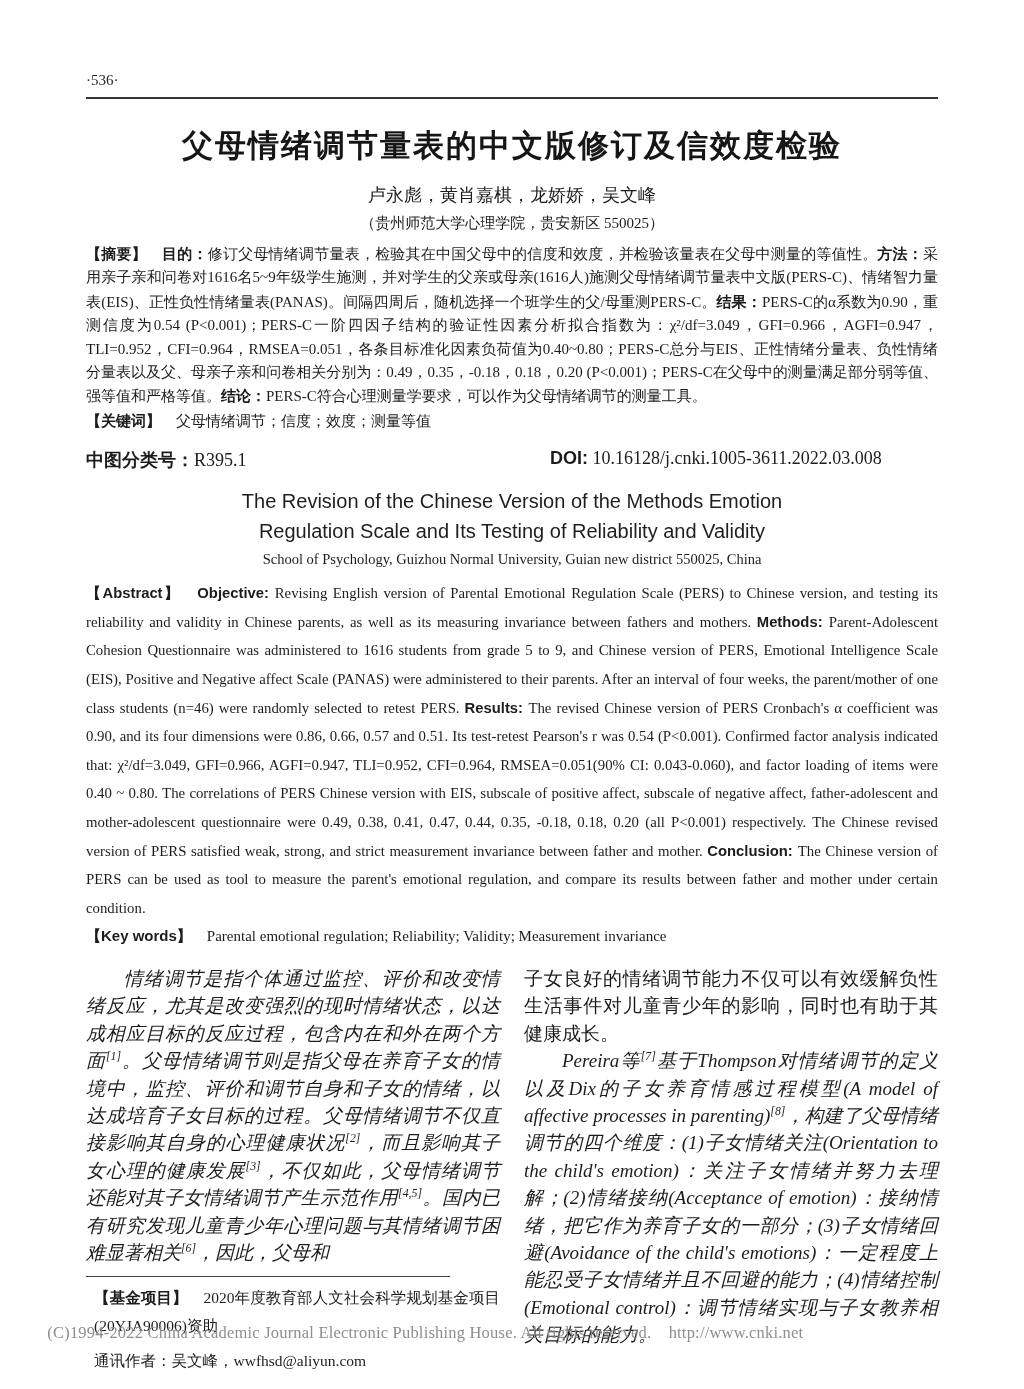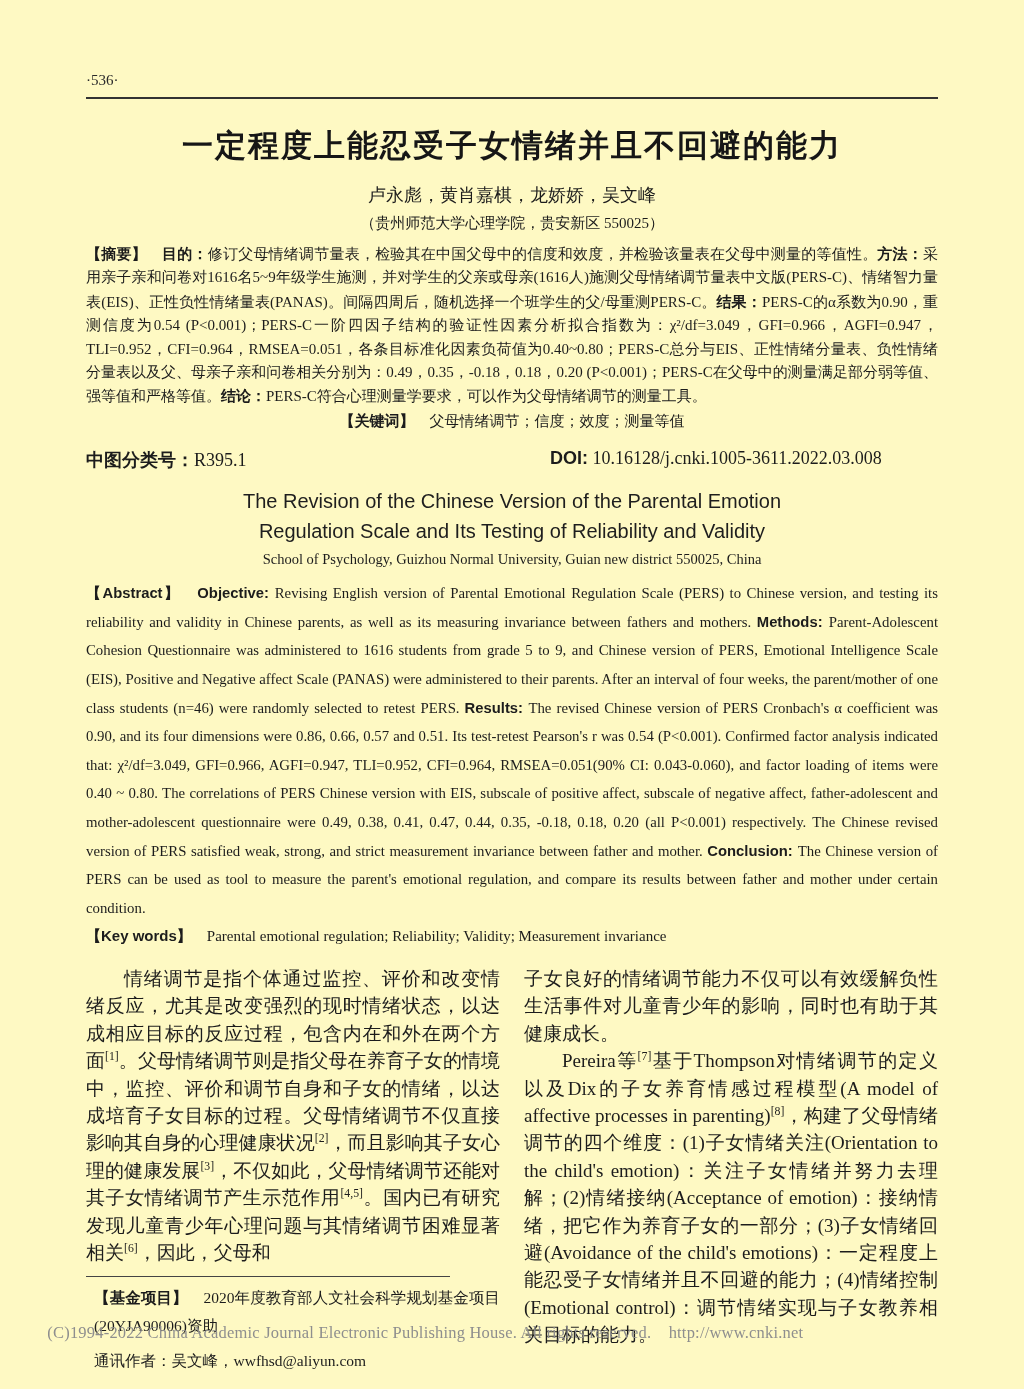--- a/index.html
+++ b/index.html
@@ -1,20 +1,20 @@
 <!DOCTYPE html>
 <html><head>
 <meta charset="utf-8">
 <style>
   html,body { margin:0; padding:0; background:#e8e8e8; }
   .page {
     position:relative;
     width:1024px; height:1389px;
     margin:0 auto;
-    background:#fef9c3;
+    background:#ffffff;
     color:#1c1c1c;
     font-family:"Liberation Serif", serif;
     overflow:hidden;
   }
   .content { margin:0 86px; width:852px; }
 
   
   .header {
     display:flex; justify-content:space-between; align-items:flex-end;
     padding-top:72px;
@@ -32,21 +32,21 @@
   }
   .authors-zh { margin-top:16px; text-align:center; font-size:18px; }
   .affiliation-zh { margin-top:7px; text-align:center; font-size:15px; }
 
   
   .abstract-zh {
     margin:9px 0 0 0;
     font-size:15px; line-height:23.4px;
     text-align:justify;
   }
-  .keywords-zh { margin:0; font-size:15px; line-height:23.4px;text-align:center; }
+  .keywords-zh { margin:0; font-size:15px; line-height:23.4px; }
 
   .seg-b { font-weight:bold; font-family:"Liberation Sans", sans-serif; }
   sup { font-size:0.62em; line-height:0; }
 
   .meta-row { position:relative; margin-top:15px; font-size:18px; height:22px; }
   .meta-row .doi { position:absolute; left:464px; top:0; }
 
   
   .title-en {
     margin-top:16px; text-align:center;
@@ -63,21 +63,21 @@
   .keywords-en { margin:0; font-size:15px; line-height:28.6px; }
 
   
   .columns { display:flex; gap:24px; margin-top:14px; }
   .col { width:414px; }
   .body-p {
     margin:0;
     font-size:19px; line-height:27.4px;
     text-align:justify;
   }
-  .indent { text-indent:2em; }
+  .indent { text-indent:2em;font-style:italic; }
 
   .footnote { margin-top:10px; }
   .footnote-rule { border:none; border-top:1.5px solid #444; width:88%; margin:0; }
   .fn-line { margin:7px 0 0 8px; font-size:15.5px; line-height:28px; text-align:justify; }
 
   
   .footer {
     position:absolute; left:30px; bottom:26px;
     font-size:16.5px; color:#8e8e8e; letter-spacing:0.2px;
     white-space:pre;
@@ -87,34 +87,34 @@
 <body>
 
 <div class="page">
   <div class="content">
 
     <div class="header">
       <span>·536·</span>
     </div>
     <hr class="header-rule">
 
-    <h1 class="title-zh">一定程度上能忍受子女情绪并且不回避的能力</h1>
+    <h1 class="title-zh">父母情绪调节量表的中文版修订及信效度检验</h1>
     <div class="authors-zh">卢永彪，黄肖嘉棋，龙娇娇，吴文峰</div>
     <div class="affiliation-zh">（贵州师范大学心理学院，贵安新区 550025）</div>
 
     <p class="abstract-zh"><span class="seg-b">【摘要】　目的：</span><span>修订父母情绪调节量表，检验其在中国父母中的信度和效度，并检验该量表在父母中测量的等值性。</span><span class="seg-b">方法：</span><span>采用亲子亲和问卷对1616名5~9年级学生施测，并对学生的父亲或母亲(1616人)施测父母情绪调节量表中文版(PERS-C)、情绪智力量表(EIS)、正性负性情绪量表(PANAS)。间隔四周后，随机选择一个班学生的父/母重测PERS-C。</span><span class="seg-b">结果：</span><span>PERS-C的α系数为0.90，重测信度为0.54 (P&lt;0.001)；PERS-C一阶四因子结构的验证性因素分析拟合指数为：χ²/df=3.049，GFI=0.966，AGFI=0.947，TLI=0.952，CFI=0.964，RMSEA=0.051，各条目标准化因素负荷值为0.40~0.80；PERS-C总分与EIS、正性情绪分量表、负性情绪分量表以及父、母亲子亲和问卷相关分别为：0.49，0.35，-0.18，0.18，0.20 (P&lt;0.001)；PERS-C在父母中的测量满足部分弱等值、强等值和严格等值。</span><span class="seg-b">结论：</span><span>PERS-C符合心理测量学要求，可以作为父母情绪调节的测量工具。</span></p>
     <p class="keywords-zh"><span class="seg-b">【关键词】</span><span>　父母情绪调节；信度；效度；测量等值</span></p>
 
     <div class="meta-row">
       <span class="clc"><span class="seg-b">中图分类号：</span><span>R395.1</span></span>
       <span class="doi"><span class="seg-b">DOI:</span><span> 10.16128/j.cnki.1005-3611.2022.03.008</span></span>
     </div>
 
     <div class="title-en">
-      <div>The Revision of the Chinese Version of the Parental Emotion</div>
+      <div>The Revision of the Chinese Version of the Methods Emotion</div>
       <div>Regulation Scale and Its Testing of Reliability and Validity</div>
     </div>
     <div class="affiliation-en">School of Psychology, Guizhou Normal University, Guian new district 550025, China</div>
 
     <p class="abstract-en"><span class="seg-b">【Abstract】　Objective: </span><span>Revising English version of Parental Emotional Regulation Scale (PERS) to Chinese version, and testing its reliability and validity in Chinese parents, as well as its measuring invariance between fathers and mothers. </span><span class="seg-b">Methods: </span><span>Parent-Adolescent Cohesion Questionnaire was administered to 1616 students from grade 5 to 9, and Chinese version of PERS, Emotional Intelligence Scale (EIS), Positive and Negative affect Scale (PANAS) were administered to their parents. After an interval of four weeks, the parent/mother of one class students (n=46) were randomly selected to retest PERS. </span><span class="seg-b">Results: </span><span>The revised Chinese version of PERS Cronbach's α coefficient was 0.90, and its four dimensions were 0.86, 0.66, 0.57 and 0.51. Its test-retest Pearson's r was 0.54 (P&lt;0.001). Confirmed factor analysis indicated that: χ²/df=3.049, GFI=0.966, AGFI=0.947, TLI=0.952, CFI=0.964, RMSEA=0.051(90% CI: 0.043-0.060), and factor loading of items were 0.40 ~ 0.80. The correlations of PERS Chinese version with EIS, subscale of positive affect, subscale of negative affect, father-adolescent and mother-adolescent questionnaire were 0.49, 0.38, 0.41, 0.47, 0.44, 0.35, -0.18, 0.18, 0.20 (all P&lt;0.001) respectively. The Chinese revised version of PERS satisfied weak, strong, and strict measurement invariance between father and mother. </span><span class="seg-b">Conclusion: </span><span>The Chinese version of PERS can be used as tool to measure the parent's emotional regulation, and compare its results between father and mother under certain condition.</span></p>
     <p class="keywords-en"><span class="seg-b">【Key words】</span><span>　Parental emotional regulation; Reliability; Validity; Measurement invariance</span></p>
 
     <div class="columns">
       <div class="col">
         <p class="body-p indent"><span>情绪调节是指个体通过监控、评价和改变情绪反应，尤其是改变强烈的现时情绪状态，以达成相应目标的反应过程，包含内在和外在两个方面</span><sup>[1]</sup><span>。父母情绪调节则是指父母在养育子女的情境中，监控、评价和调节自身和子女的情绪，以达成培育子女目标的过程。父母情绪调节不仅直接影响其自身的心理健康状况</span><sup>[2]</sup><span>，而且影响其子女心理的健康发展</span><sup>[3]</sup><span>，不仅如此，父母情绪调节还能对其子女情绪调节产生示范作用</span><sup>[4,5]</sup><span>。国内已有研究发现儿童青少年心理问题与其情绪调节困难显著相关</span><sup>[6]</sup><span>，因此，父母和</span></p>

